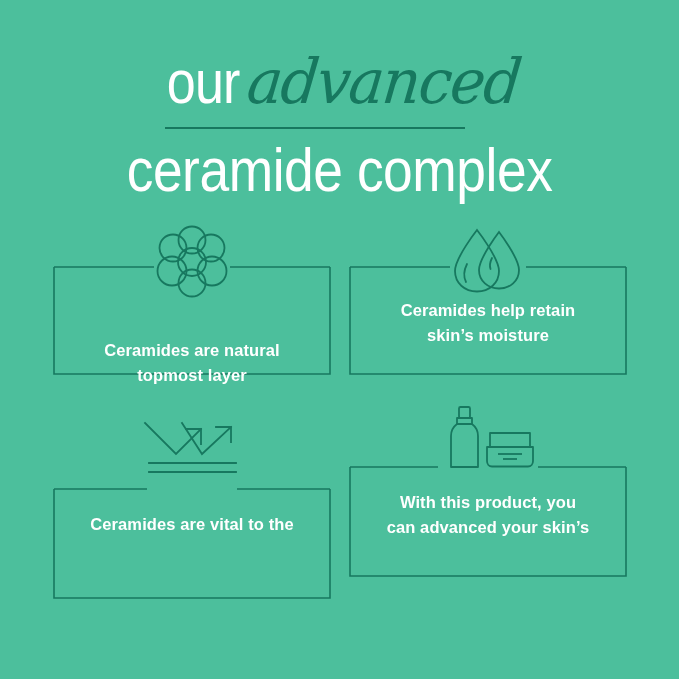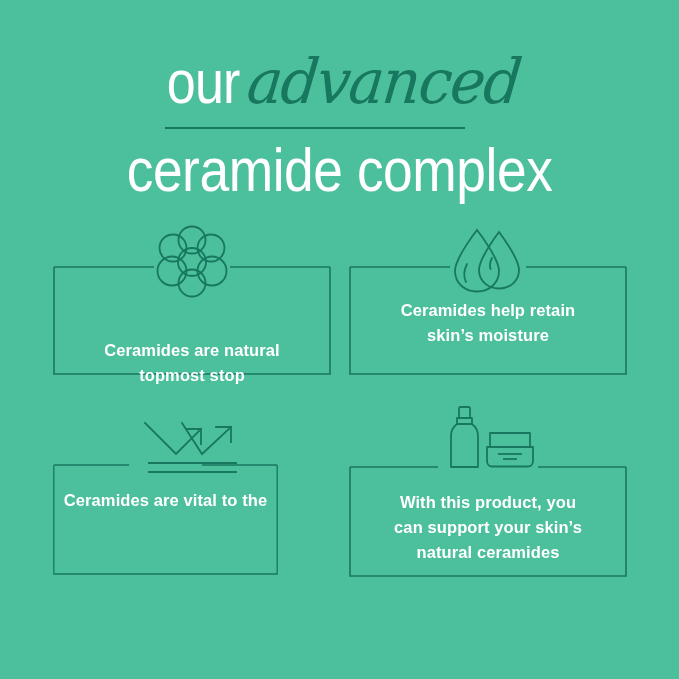--- a/index.html
+++ b/index.html
@@ -111,21 +111,21 @@
     letter-spacing: 0.1px;
   }
   .card-icon {
     position: absolute;
     pointer-events: none;
   }
 
   
   #card-1 { left: 53px;  top: 266px; width: 278px; height: 109px; }
   #card-2 { left: 349px; top: 266px; width: 278px; height: 109px; }
-  #card-3 { left: 53px;  top: 464px; width: 225px; height: 111px; }
+  #card-3 { left: 53px;  top: 488px; width: 278px; height: 111px; }
   #card-4 { left: 349px; top: 466px; width: 278px; height: 111px; }
 
   #card-1 .card-text { top: 32px; margin-top: 40px; }
   #card-2 .card-text { top: 32px; }
   #card-3 .card-text { top: 24px; }
   #card-4 .card-text { top: 24px; }
 
   #icon-molecule { left: 146px; top: 224px; width: 92px; height: 76px; }
   #icon-droplets { left: 443px; top: 224px; width: 92px; height: 76px; }
   #icon-barrier  { left: 139px; top: 417px; width: 108px; height: 62px; }
@@ -145,21 +145,21 @@
   <div class="heading-line2">
     <span>ceramide complex</span>
   </div>
 
   <div class="card" id="card-1">
     <svg class="card-border" viewBox="0 0 278 109" preserveAspectRatio="none">
       <path d="M1,1 L101,1 M177,1 L277,1 M277,1 L277,108 L1,108 L1,1" fill="none" stroke="#17785f" stroke-width="1.6"></path>
     </svg>
     <div class="card-text">
       <div>Ceramides are natural</div>
-      <div>topmost stop</div>
+      <div>topmost layer</div>
     </div>
   </div>
 
   <svg class="card-icon" id="icon-molecule" viewBox="0 0 92 76">
     <g fill="none" stroke="#17785f" stroke-width="1.8">
       <circle cx="46" cy="38" r="14"></circle>
       <circle cx="46" cy="16" r="13.5"></circle>
       <circle cx="27" cy="24" r="13.5"></circle>
       <circle cx="65" cy="24" r="13.5"></circle>
       <circle cx="26" cy="47" r="14.5"></circle>
@@ -209,22 +209,21 @@
       <path d="M10,55 L97,55"></path>
     </g>
   </svg>
 
   <div class="card" id="card-4">
     <svg class="card-border" viewBox="0 0 278 111" preserveAspectRatio="none">
       <path d="M1,1 L89,1 M189,1 L277,1 M277,1 L277,110 L1,110 L1,1" fill="none" stroke="#17785f" stroke-width="1.6"></path>
     </svg>
     <div class="card-text">
       <div>With this product, you</div>
-      <div>can support your skin’s</div>
-      <div>natural ceramides</div>
+      <div>can advanced your skin’s</div>
     </div>
   </div>
 
   <svg class="card-icon" id="icon-products" viewBox="0 0 118 66">
     <g fill="none" stroke="#17785f" stroke-width="1.8" stroke-linejoin="round">
 
       <rect x="27" y="2" width="11" height="11" rx="1.5"></rect>
       <path d="M25,13 L40,13 L40,19 L25,19 Z"></path>
       <path d="M25,19 C21,22 19,26 19,31 L19,62 L46,62 L46,31 C46,26 44,22 40,19"></path>
 

